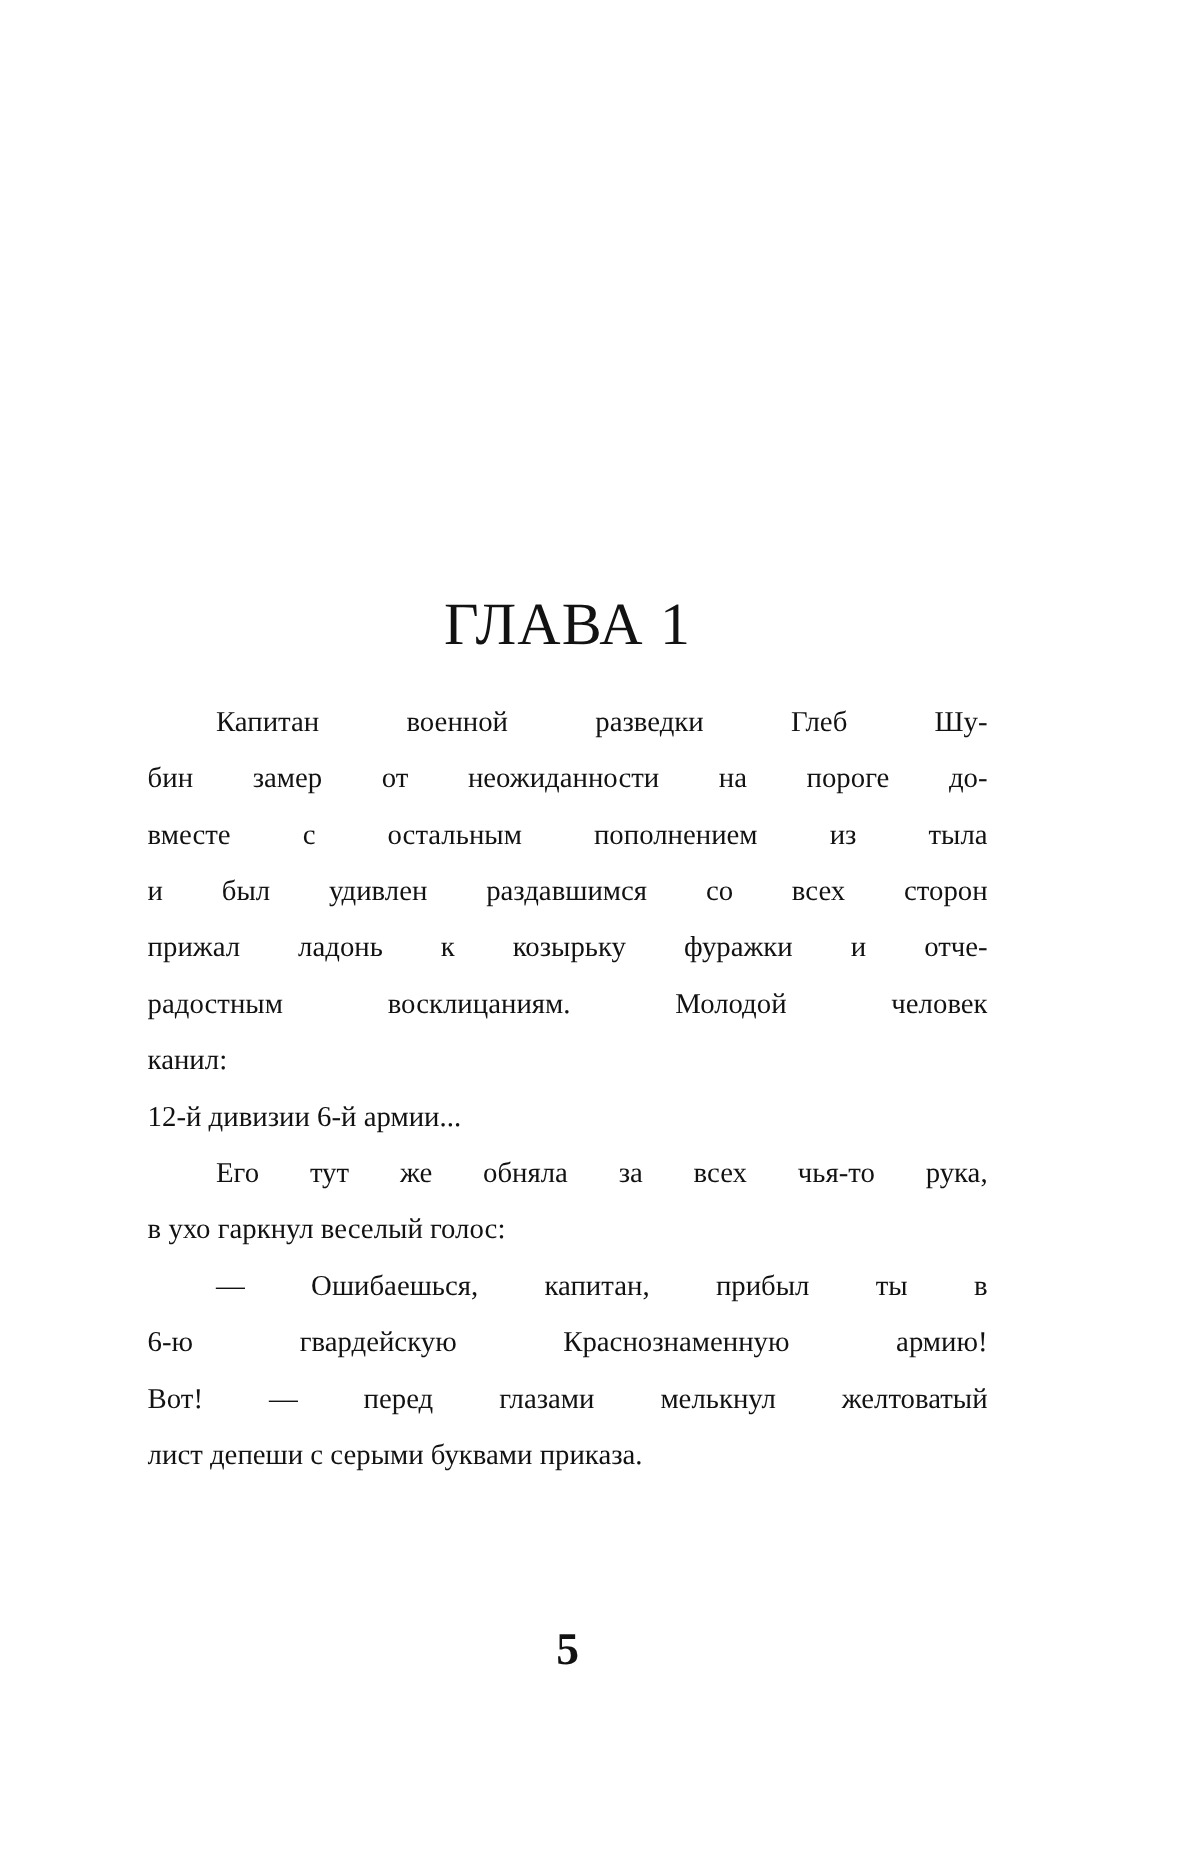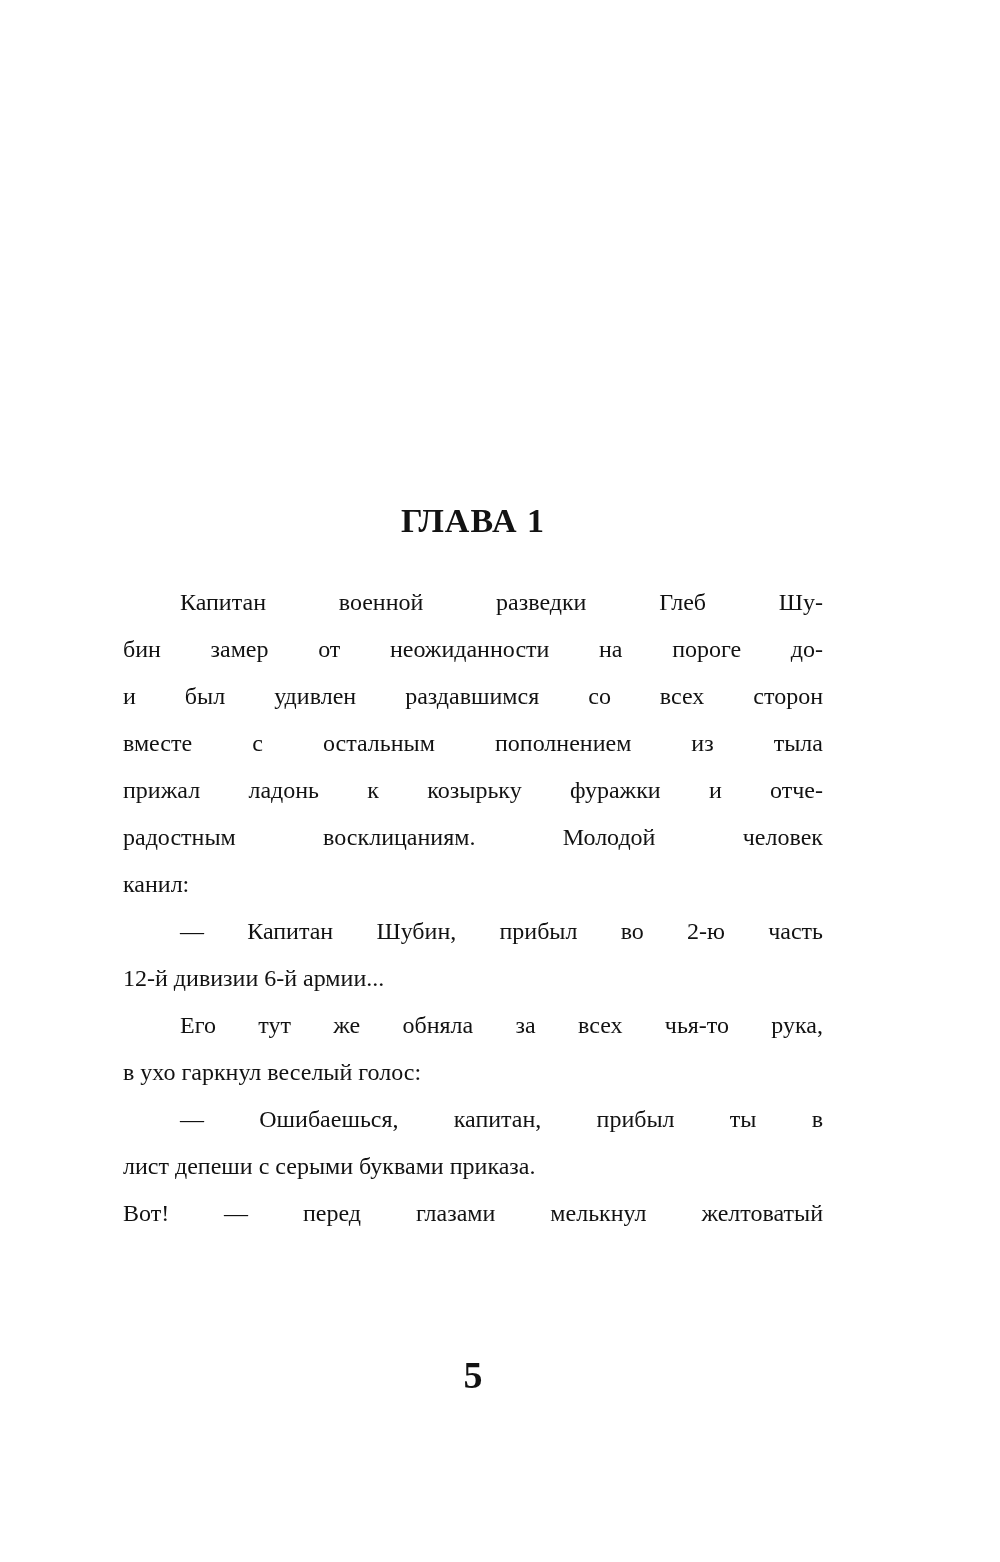--- a/index.html
+++ b/index.html
@@ -16,23 +16,23 @@
     font-family: "Liberation Serif", "DejaVu Serif", serif;
     overflow: hidden;
   }
   .text-block {
     position: absolute;
     left: 123px;
     top: 497px;
     width: 700px;
   }
   .chapter-heading {
-    font-size: 34px;
+    font-size: 50px;
     line-height: 47px;
-    font-weight: bold;
+    font-weight: normal;
     text-align: center;
     letter-spacing: 1px;
     margin: 0 0 35px 0;
   }
   .line {
     font-size: 24px;
     line-height: 47px;
     height: 47px;
     text-align: justify;
     text-align-last: justify;
@@ -60,28 +60,28 @@
 </style>
 </head>
 <body>
 
 <div class="book-page">
   <div class="text-block">
     <h1 class="chapter-heading">ГЛАВА 1</h1>
 
     <div class="line first">Капитан военной разведки Глеб Шу-</div>
     <div class="line">бин замер от неожиданности на пороге до-</div>
+    <div class="line">вместе с остальным пополнением из тыла</div>
     <div class="line">и был удивлен раздавшимся со всех сторон</div>
-    <div class="line">вместе с остальным пополнением из тыла</div>
     <div class="line">прижал ладонь к козырьку фуражки и отче-</div>
     <div class="line">радостным восклицаниям. Молодой человек</div>
     <div class="line last">канил:</div>
-    <div class="line first">— Капитан Шубин, прибыл во 2-ю часть</div>
     <div class="line last">12-й дивизии 6-й армии...</div>
     <div class="line first">Его тут же обняла за всех чья-то рука,</div>
     <div class="line last">в ухо гаркнул веселый голос:</div>
     <div class="line first">— Ошибаешься, капитан, прибыл ты в</div>
+    <div class="line">6-ю гвардейскую Краснознаменную армию!</div>
+    <div class="line">Вот! — перед глазами мелькнул желтоватый</div>
     <div class="line last">лист депеши с серыми буквами приказа.</div>
-    <div class="line">Вот! — перед глазами мелькнул желтоватый</div>
   </div>
 
   <div class="page-number">5</div>
 </div>
 
 </body></html>

